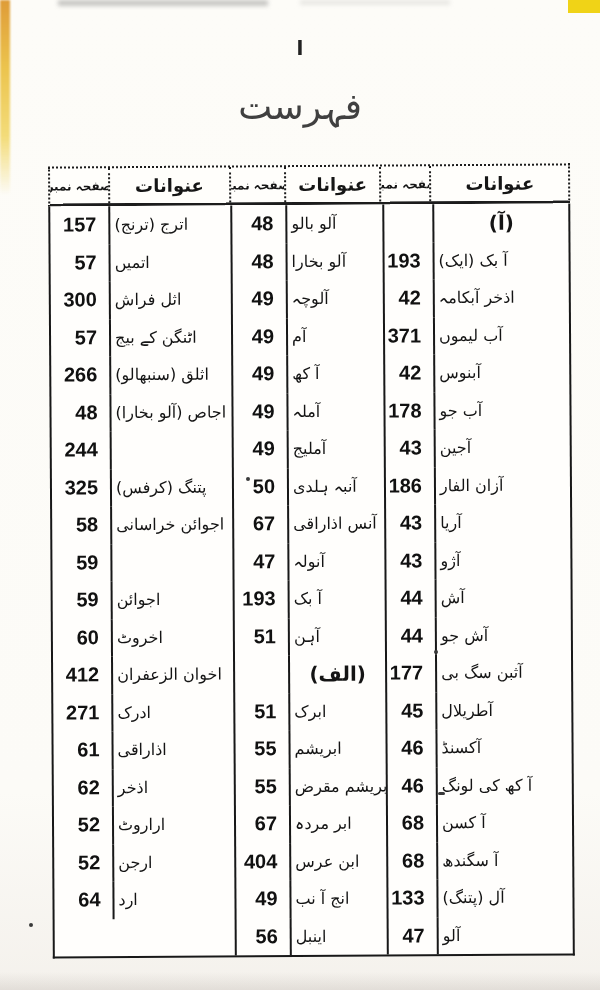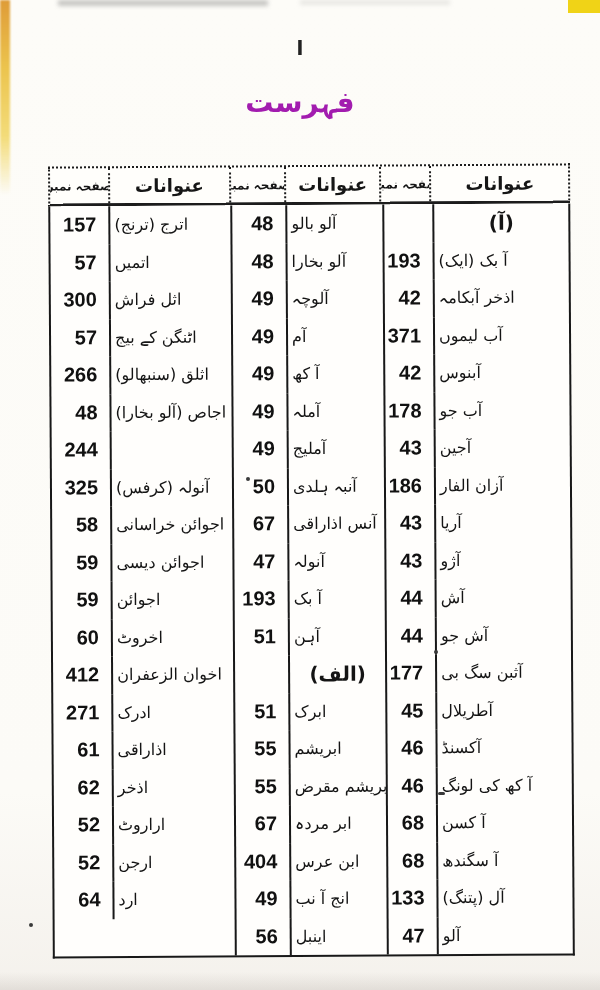--- a/index.html
+++ b/index.html
@@ -17,21 +17,21 @@
   .smudge-top2{position:absolute;left:300px;top:0;width:150px;height:5px;background:#c9c9c5;opacity:.4;filter:blur(2px);}
   .stray{position:absolute;background:#3a3a3a;border-radius:50%;}
   .d1{left:29px;top:923px;width:4px;height:4px;}
   .d2{left:434px;top:650px;width:4px;height:4px;}
   .d3{left:246px;top:477px;width:4px;height:4px;}
   .d4{left:438px;top:792px;width:7px;height:3px;border-radius:2px;}
 
   .top-mark{position:absolute;left:0;right:0;top:36px;text-align:center;
     font-size:20px;font-weight:700;color:#222;}
   .page-title{position:absolute;left:0;right:0;top:86px;margin:0;text-align:center;
-    font-size:28px;font-weight:700;color:#a21caf;letter-spacing:1px;}
+    font-size:36px;font-weight:400;color:#404040;letter-spacing:1px;}
 
   .toc-table{position:absolute;left:48px;top:165px;width:522px;
     transform:rotate(-0.35deg);transform-origin:50% 0;}
   .thead{display:flex;flex-direction:row-reverse;height:40px;
     border:2px dotted #1c1c1c;border-bottom:3px solid #1c1c1c;box-sizing:border-box;background:#fffefb;}
   .hgroup{display:flex;box-sizing:border-box;}
   .hgroup:nth-child(1),.hgroup:nth-child(2){border-left:2px dotted #1c1c1c;}
   .hnum,.httl{display:flex;align-items:center;justify-content:center;box-sizing:border-box;
     font-weight:700;font-size:18px;direction:rtl;white-space:nowrap;overflow:hidden;}
   .hnum{border-right:2px dotted #1c1c1c;font-size:12px;}
@@ -269,29 +269,28 @@
         </div>
         <div class="trow">
           <div class="num">48</div>
           <div class="ttl">اجاص (آلو بخارا)</div>
         </div>
         <div class="trow">
           <div class="num">244</div>
         </div>
         <div class="trow">
           <div class="num">325</div>
-          <div class="ttl">آنولہ (کرفس)</div>
+          <div class="ttl">پتنگ (کرفس)</div>
         </div>
         <div class="trow">
           <div class="num">58</div>
           <div class="ttl">اجوائن خراسانی</div>
         </div>
         <div class="trow">
           <div class="num">59</div>
-          <div class="ttl">اجوائن دیسی</div>
         </div>
         <div class="trow">
           <div class="num">59</div>
           <div class="ttl">اجوائن</div>
         </div>
         <div class="trow">
           <div class="num">60</div>
           <div class="ttl">اخروٹ</div>
         </div>
         <div class="trow">

